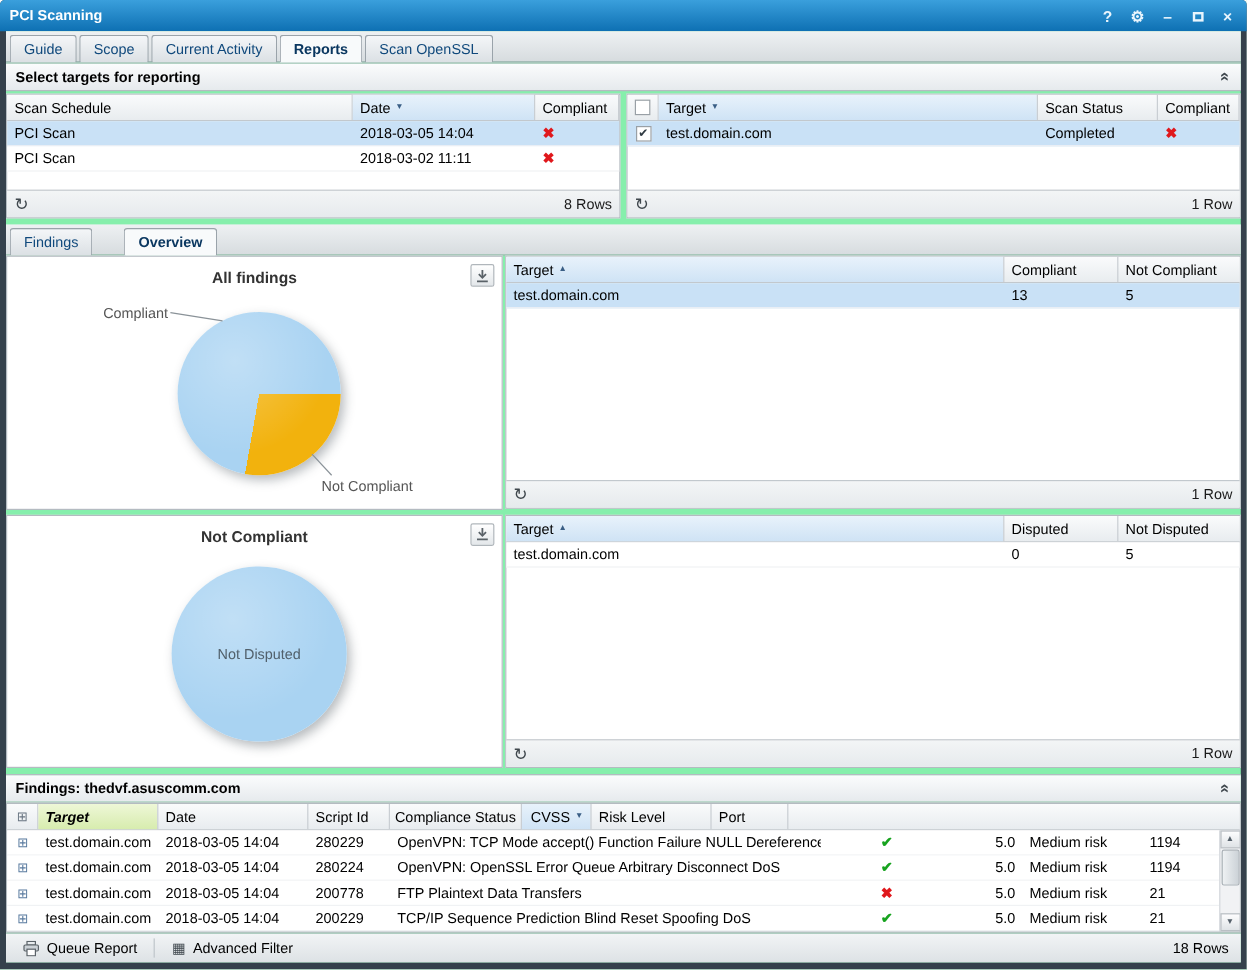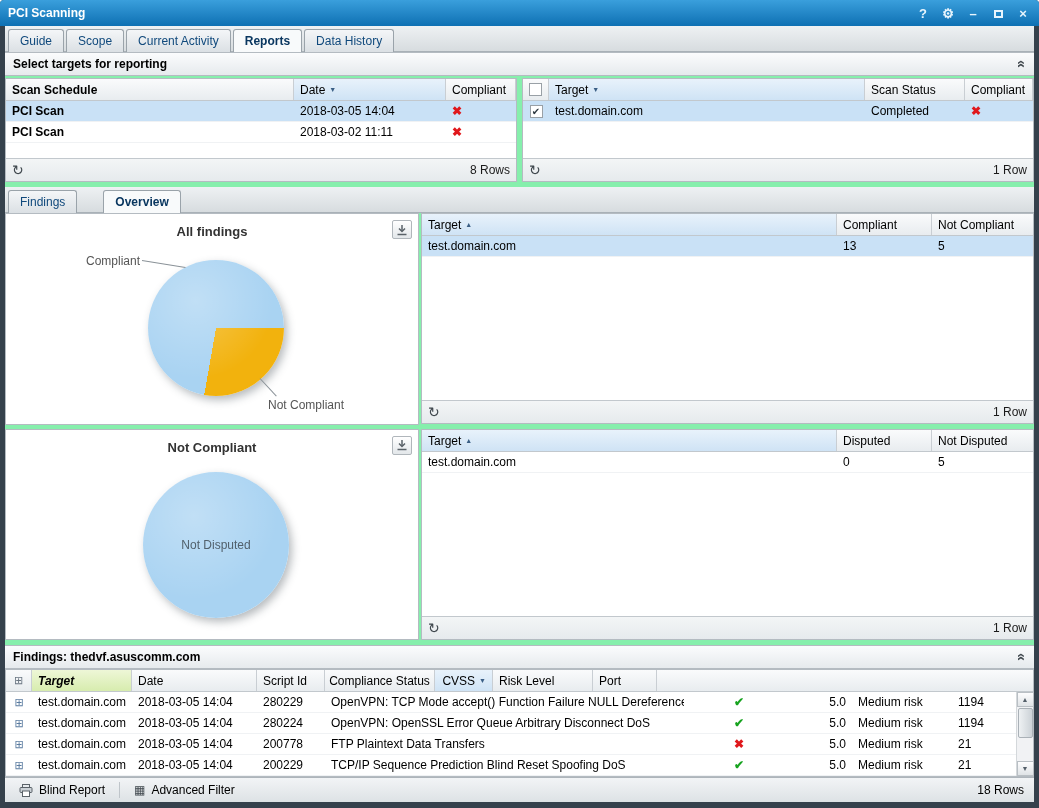--- a/index.html
+++ b/index.html
@@ -37,21 +37,21 @@
 
   .tfoot { margin-top:auto; height:23px; background:linear-gradient(#f3f5f6,#e6eaed); border-top:1px solid #c2c8cd; display:flex; align-items:center; padding:0 6px; gap:8px; }
   .rowcount { margin-left:auto; color:#1a1a1a; }
   .refresh { color:#3f474d; font-size:14px; line-height:1; cursor:pointer; }
 
   .cross { color:#e0181c; font-weight:bold; }
   .check { color:#17a31f; font-weight:bold; }
   .checkbox { width:13px; height:13px; border:1px solid #99a0a6; background:#fff; display:inline-flex; align-items:center; justify-content:center; font-size:10px; color:#2f3a42; cursor:pointer; }
 
   
-  .cs-sched { flex:1;font-weight:bold; } .cs-date { width:152px; } .cs-comp { width:70px; }
+  .cs-sched { flex:1; } .cs-date { width:152px; } .cs-comp { width:70px; }
   .ct-cb { width:26px; justify-content:center; padding:0; } .ct-target { flex:1; } .ct-status { width:100px; } .ct-comp { width:68px; }
 
   
   .overview-row { flex:1; display:flex; gap:2px; min-height:0; }
   .charts-col { width:414px; display:flex; flex-direction:column; gap:4px; }
   .chart-panel { flex:1; background:#fff; border:1px solid #b4bbc1; position:relative; }
   .chart-title { text-align:center; font-weight:bold; font-size:13px; color:#333; margin-top:10px; }
   .dl-btn { position:absolute; top:6px; right:6px; width:20px; height:19px; border:1px solid #b0b6bb; border-radius:2px; background:linear-gradient(#ffffff,#e3e7ea); display:flex; align-items:center; justify-content:center; cursor:pointer; }
   .pie { position:absolute; border-radius:50%; box-shadow:3px 4px 9px rgba(50,60,70,.35); display:flex; align-items:center; justify-content:center; }
   .pie-gloss { position:absolute; inset:0; border-radius:50%; background:radial-gradient(circle at 35% 30%, rgba(255,255,255,.28), transparent 60%); }
@@ -115,21 +115,21 @@
     </div>
   </div>
 
   <div class="frame">
 
     <div class="tabstrip">
       <div class="tab"><span>Guide</span></div>
       <div class="tab"><span>Scope</span></div>
       <div class="tab"><span>Current Activity</span></div>
       <div class="tab active"><span>Reports</span></div>
-      <div class="tab"><span>Data History</span></div>
+      <div class="tab"><span>Scan OpenSSL</span></div>
     </div>
 
     <div class="section-hdr">
       <span>Select targets for reporting</span>
       <span class="collapse">«</span>
     </div>
 
     <div class="panels-row">
 
       <div class="panel">
@@ -410,21 +410,21 @@
       </div>
     </div>
 
     <div class="toolbar">
       <div class="tool-btn">
         <svg width="14" height="13" viewBox="0 0 14 13">
             <rect x="3.5" y="0.5" width="7" height="3" fill="#e7ebee" stroke="#5a6268"></rect>
             <rect x="1" y="3.5" width="12" height="5" rx="1" fill="#ccd2d7" stroke="#5a6268"></rect>
             <rect x="3.5" y="7" width="7" height="5.5" fill="#ffffff" stroke="#5a6268"></rect>
           </svg>
-        <span>Blind Report</span>
+        <span>Queue Report</span>
       </div>
       <div class="tool-sep"></div>
       <div class="tool-btn">
         <span class="filter-glyph">▦</span>
         <span>Advanced Filter</span>
       </div>
       <span class="rows-total">18 Rows</span>
     </div>
 
   </div>

